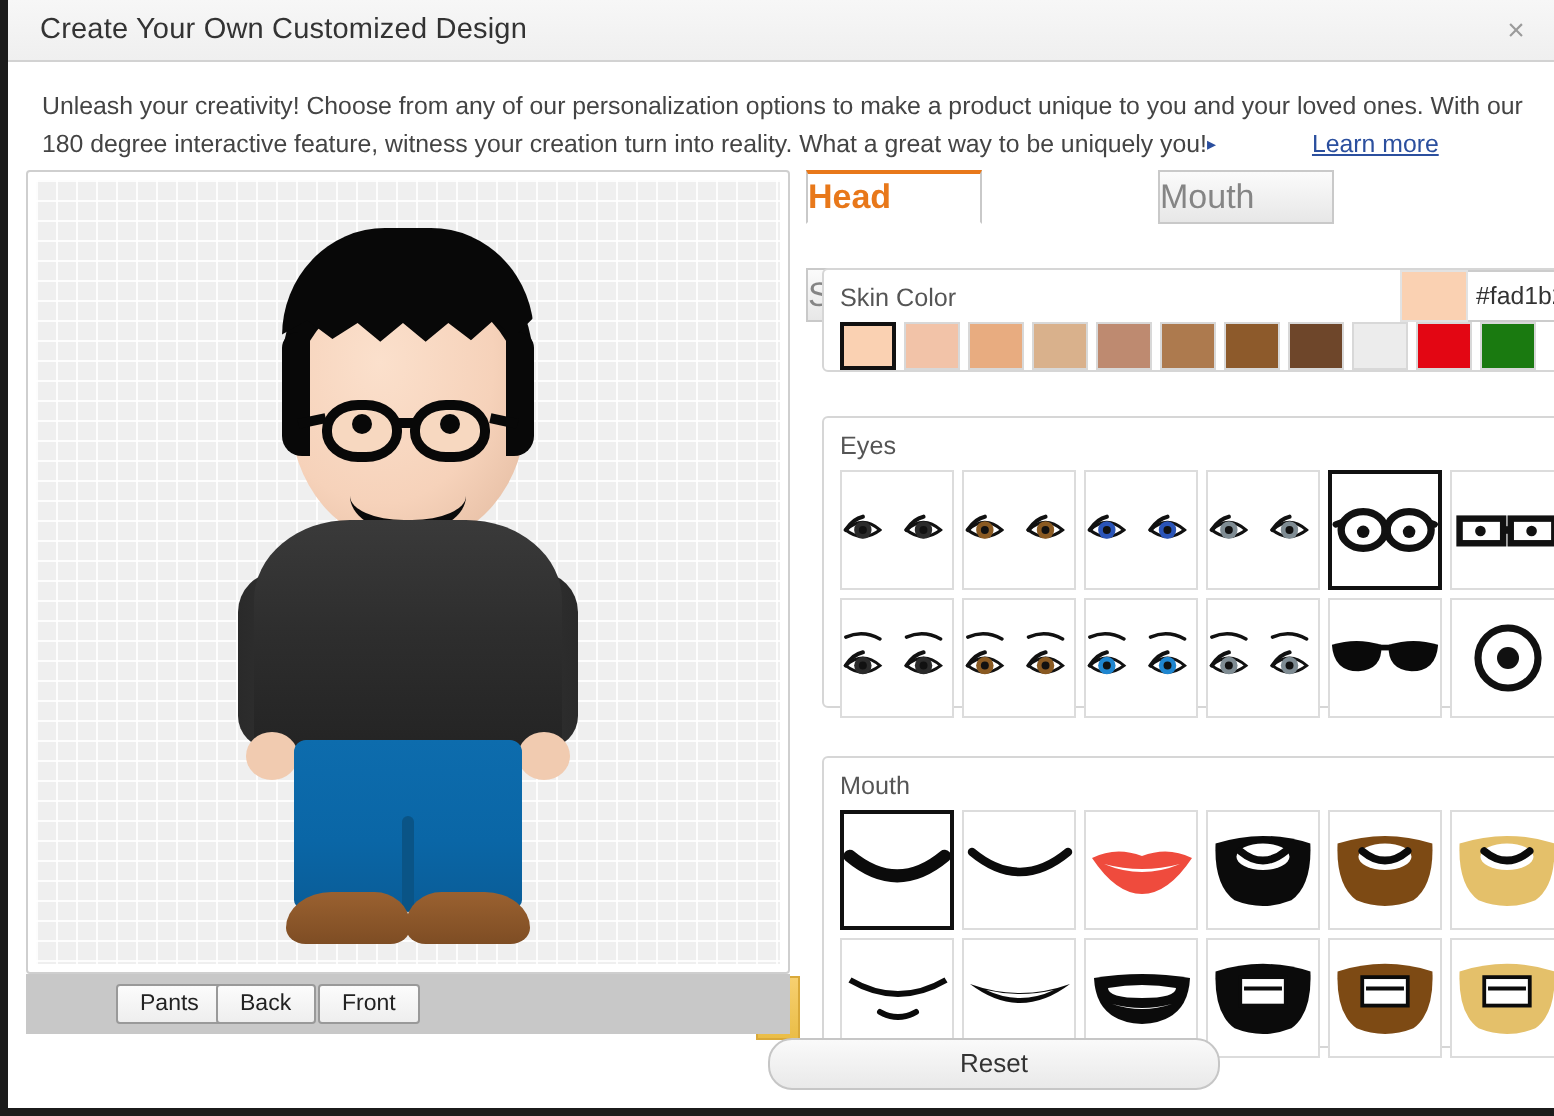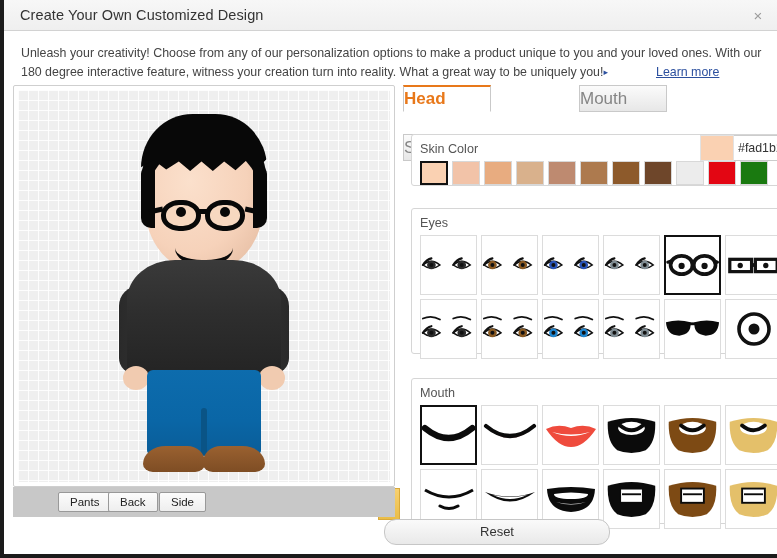--- a/index.html
+++ b/index.html
@@ -313,21 +313,21 @@
         <div class="av-pants-gap"></div>
         <div class="av-shoe-l"></div>
         <div class="av-shoe-r"></div>
       </div>
     </div>
   </div>
 
   <div class="rotate-bar">
     <div class="rot-btn front">Pants</div>
     <div class="rot-btn back">Back</div>
-    <div class="rot-btn side">Side</div>
+    <div class="rot-btn side">Front</div>
   </div>
 
   <div class="options-col">
 
     <div class="tabs">
       <div class="tab t0 active">Head</div>
       <div class="tab t2">Mouth</div>
       <div class="tab t4">Shoes</div>
     </div>
 

